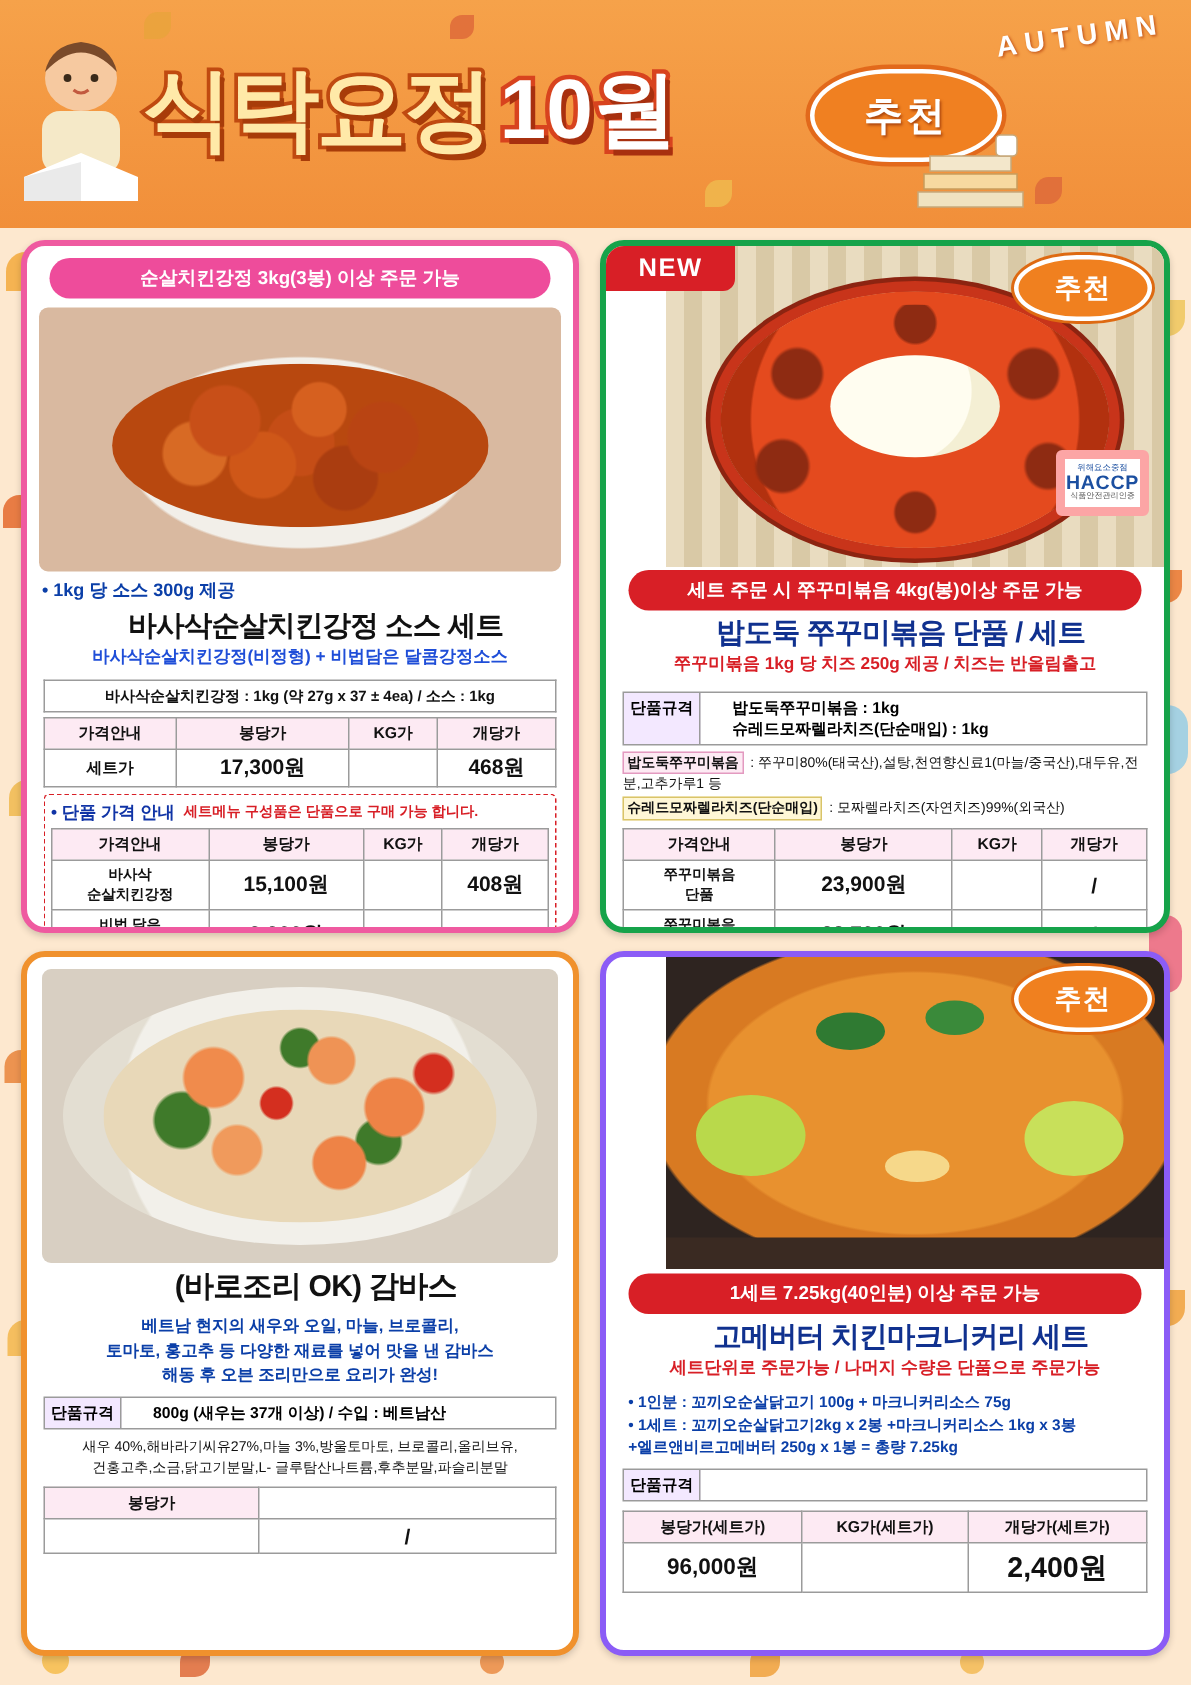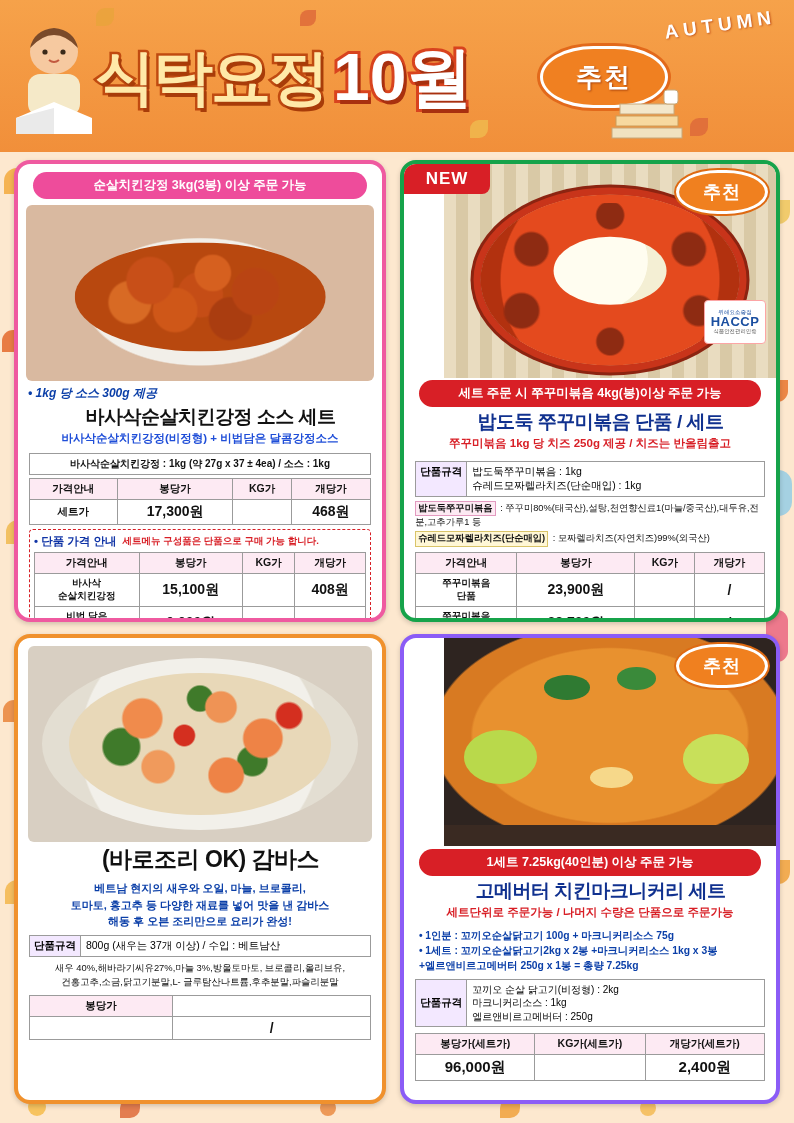--- a/index.html
+++ b/index.html
@@ -28,21 +28,21 @@
   }
   .big-title {
     font-size:60px; font-weight:bold; letter-spacing:-2px;
     color:#ffe9a8;
     -webkit-text-stroke:5px #c04a10;
     paint-order:stroke fill;
     text-shadow:3px 4px 0 #a83c09;
     font-family:"Liberation Sans", sans-serif;
   }
   .month {
-    font-size:66px; font-weight:bold; margin-left:6px;
+    font-size:56px; font-weight:bold; margin-left:6px;
     color:#ffffff; -webkit-text-stroke:6px #d8431e; paint-order:stroke fill;
     text-shadow:3px 4px 0 #a8300f;
   }
   .rec-badge-head {
     position:absolute; left:540px; top:46px; width:128px; height:62px;
     background:#f08021; border-radius:50%/60%;
     border:3px solid #fff;
     box-shadow:0 0 0 3px #e2691b;
     display:flex; align-items:center; justify-content:center;
   }
@@ -92,27 +92,27 @@
   }
   .rec-bubble {
     position:absolute; right:8px; top:6px; width:92px; height:44px;
     background:#f0801f; border-radius:50%/55%;
     border:3px solid #fff; box-shadow:0 0 0 2px #de6a12;
     display:flex; align-items:center; justify-content:center;
     color:#fff; font-weight:bold; font-size:18px; letter-spacing:1px;
   }
   .haccp {
     position:absolute; right:10px; bottom:34px; width:62px; height:44px;
-    background:#fff; border:1px solid #fca5a5; border-radius:4px;
+    background:#fff; border:6px solid #fca5a5; border-radius:4px;
     display:flex; flex-direction:column; align-items:center; justify-content:center;
     font-size:7px; color:#1b4fa0; line-height:1.1;
   }
   .haccp b { font-size:13px; letter-spacing:.5px; }
 
-  .bullet-line { font-size:12px; color:#0b3fa8; font-weight:bold; padding:4px 10px 0;font-style:italic; }
+  .bullet-line { font-size:12px; color:#0b3fa8; font-weight:bold; padding:4px 10px 0; }
   .prod-name {
     text-align:center; font-size:19px; font-weight:bold; color:#111; padding:2px 4px 1px;
     letter-spacing:-.5px;
     margin-left:21px;
   }
   .prod-name.blue { color:#10318f; }
   .sub-desc { text-align:center; font-size:11.5px; color:#1f4ed8; font-weight:bold; padding:0 4px 3px; line-height:1.35; }
   .sub-desc.red { color:#d81f26; }
 
   table.t {
@@ -138,21 +138,21 @@
   .dash-box {
     width:94%; margin:4px auto 0; border:1px dashed #d81f26; border-radius:4px;
     padding:2px 4px 4px;
   }
   .lines { width:92%; margin:4px auto 0; font-size:11px; color:#0b3fa8; font-weight:bold; line-height:1.5; }
   .boxed-spec {
     width:94%; margin:6px auto 0; font-size:10.5px; border:1px solid #9b9b9b;
     display:flex;
   }
   .boxed-spec .k { background:#f3e8ff; font-weight:bold; padding:3px 4px; border-right:1px solid #9b9b9b; white-space:nowrap; }
-  .boxed-spec .v { padding:3px 5px; }
+  .boxed-spec .v { padding:3px 21px;font-weight:bold; }
   .ingr { width:94%; margin:4px auto 0; font-size:9.4px; line-height:1.5; text-align:center; color:#111; }
   .noodle-btn {
     display:block; margin:2px auto; background:#fde0e0; border:2px solid #d81f26;
     color:#d81f26; font-weight:bold; font-size:16px; text-align:center; padding:2px 8px;
     border-radius:3px; width:94%;
   }
 </style>
 </head>
 <body>
 
@@ -382,21 +382,21 @@
              radial-gradient(circle at 34% 66%, #f09a5c 0 8%, transparent 9%),
              radial-gradient(circle at 60% 72%, #ee8346 0 9%, transparent 10%),
              radial-gradient(circle at 44% 44%, #d42f1f 0 6%, transparent 7%),
              radial-gradient(circle at 20% 52%, #3f7a2a 0 8%, transparent 9%),
              radial-gradient(circle at 70% 62%, #3f7a2a 0 7%, transparent 8%),
              radial-gradient(circle at 50% 18%, #3f7a2a 0 7%, transparent 8%),
              radial-gradient(circle at 84% 30%, #d42f1f 0 5%, transparent 6%),
              #e8d8b8;"></div>
       </div>
     </div>
-    <div class="prod-name" style="font-size:23px;">(바로조리 OK) 감바스</div>
+    <div class="prod-name" style="font-size:20px;">(바로조리 OK) 감바스</div>
     <div class="lines" style="text-align:center;">
       <div>베트남 현지의 새우와 오일, 마늘, 브로콜리,</div>
       <div>토마토, 홍고추 등 다양한 재료를 넣어 맛을 낸 감바스</div>
       <div>해동 후 오븐 조리만으로 요리가 완성!</div>
     </div>
     <div class="boxed-spec" style="margin-top:5px;">
       <div class="k">단품규격</div>
       <div class="v">800g (새우는 37개 이상) / 수입 : 베트남산</div>
     </div>
     <div class="ingr" style="white-space:pre-line;">새우 40%,해바라기씨유27%,마늘 3%,방울토마토, 브로콜리,올리브유,
@@ -435,35 +435,30 @@
     <div class="sub-desc red">세트단위로 주문가능 / 나머지 수량은 단품으로 주문가능</div>
 
     <div class="lines" style="text-align:left;font-size:10.3px;">
       <div>• 1인분 : 꼬끼오순살닭고기 100g + 마크니커리소스 75g</div>
       <div>• 1세트 : 꼬끼오순살닭고기2kg x 2봉 +마크니커리소스 1kg x 3봉</div>
       <div>        +엘르앤비르고메버터 250g x 1봉 = 총량 7.25kg</div>
     </div>
 
     <div class="boxed-spec" style="margin-top:5px;align-items:stretch;">
       <div class="k" style="display:flex;align-items:center;">단품규격</div>
-      <div class="v" style="font-size:10px;line-height:1.35;">
-        <div>꼬끼오 순살 닭고기(비정형) : 2kg</div>
-        <div>마크니커리소스 : 1kg</div>
-        <div>엘르앤비르고메버터 : 250g</div>
-      </div>
     </div>
 
     <table class="t" style="margin-top:6px;">
       <tbody>
           <tr>
         <th>봉당가(세트가)</th>
         <th>KG가(세트가)</th>
         <th>개당가(세트가)</th>
       </tr>
       <tr>
         <td class="price" style="font-size:15px;">96,000원</td>
         <td></td>
-        <td class="price" style="font-size:15px;">2,400원</td>
+        <td class="price" style="font-size:19px;">2,400원</td>
       </tr>
     </tbody>
       </table>
   </div>
 </div>
 
 </body></html>

